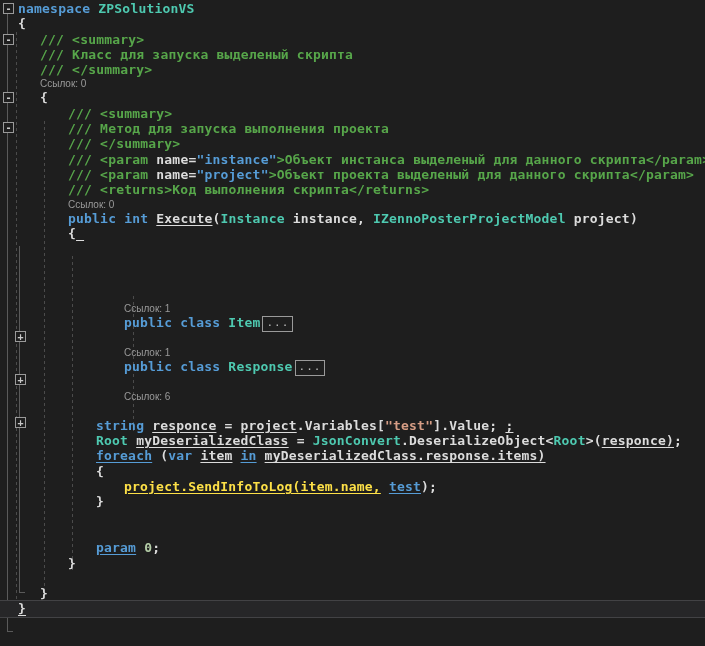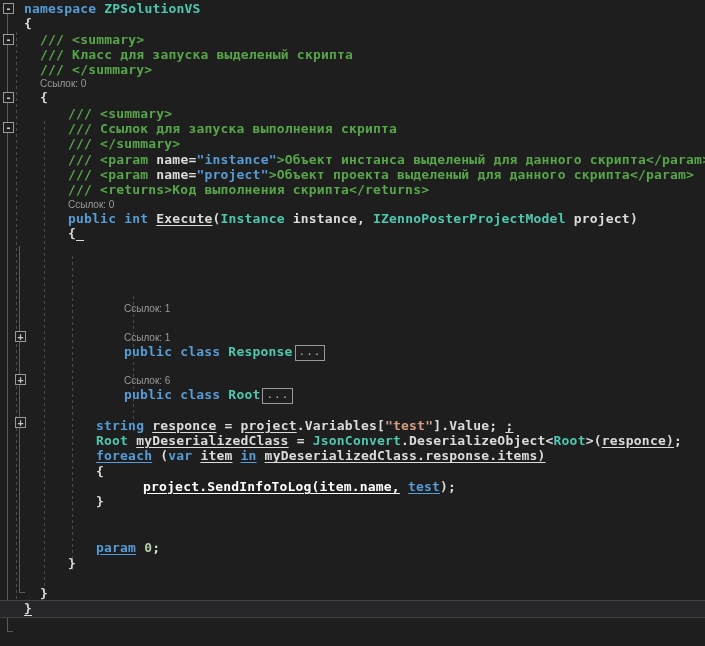--- a/index.html
+++ b/index.html
@@ -10,21 +10,21 @@
   }
   .code-area { position:absolute; left:0; top:1px; right:0; z-index:2; }
   .line {
     height:15.3px; line-height:15.3px; font-size:13px; font-weight:bold;
     letter-spacing:0.2px; white-space:pre; color:#dcdcdc;
   }
   .codelens {
     height:13px; line-height:13px; font-size:10px; font-weight:normal;
     font-family:"Liberation Sans", sans-serif; letter-spacing:0; white-space:pre;
   }
-  .ind0{padding-left:24px}.ind1{padding-left:40px}.ind2{padding-left:68px}
+  .ind0{padding-left:18px}.ind1{padding-left:40px}.ind2{padding-left:68px}
   .ind3{padding-left:96px}.ind4{padding-left:124px}
   .sq {
     text-decoration-line:underline; text-decoration-style:wavy;
     text-decoration-color:#e51400; text-decoration-thickness:1px;
     text-underline-offset:2px;
     text-decoration:underline;
   }
   .collapsed-box {
     display:inline-block; border:1px solid #9a9a9a; color:#b8b8b8;
     font-size:11px; line-height:10px; padding:1px 3px 3px 3px; margin-left:2px;
@@ -74,45 +74,45 @@
 
   <div class="code-area">
       <div class="line ind0"><span style="color: rgb(86, 156, 214);">namespace </span><span style="color: rgb(78, 201, 176);">ZPSolutionVS</span></div>
       <div class="line ind0"><span style="color: rgb(220, 220, 220);">{</span></div>
       <div class="line ind1"><span style="color: rgb(87, 166, 74);">/// &lt;summary&gt;</span></div>
       <div class="line ind1"><span style="color: rgb(87, 166, 74);">/// Класс для запуска выделеный скрипта</span></div>
       <div class="line ind1"><span style="color: rgb(87, 166, 74);">/// &lt;/summary&gt;</span></div>
       <div class="codelens ind1" style="color: rgb(154, 154, 154);">Ссылок: 0</div>
       <div class="line ind1"><span style="color: rgb(220, 220, 220);">{</span></div>
       <div class="line ind2"><span style="color: rgb(87, 166, 74);">/// &lt;summary&gt;</span></div>
-      <div class="line ind2"><span style="color: rgb(87, 166, 74);">/// Ссылок для запуска выполнения скрипта</span></div>
+      <div class="line ind2"><span style="color: rgb(87, 166, 74);">/// Метод для запуска выполнения проекта</span></div>
       <div class="line ind2"><span style="color: rgb(87, 166, 74);">/// &lt;/summary&gt;</span></div>
       <div class="line ind2"><span style="color: rgb(87, 166, 74);">/// &lt;param </span><span style="color: rgb(220, 220, 220);">name=</span><span style="color: rgb(86, 156, 214);">"instance"</span><span style="color: rgb(87, 166, 74);">&gt;Объект инстанса выделеный для данного скрипта&lt;/param&gt;</span></div>
       <div class="line ind2"><span style="color: rgb(87, 166, 74);">/// &lt;param </span><span style="color: rgb(220, 220, 220);">name=</span><span style="color: rgb(86, 156, 214);">"project"</span><span style="color: rgb(87, 166, 74);">&gt;Объект проекта выделеный для данного скрипта&lt;/param&gt;</span></div>
       <div class="line ind2"><span style="color: rgb(87, 166, 74);">/// &lt;returns&gt;Код выполнения скрипта&lt;/returns&gt;</span></div>
       <div class="codelens ind2" style="color: rgb(154, 154, 154);">Ссылок: 0</div>
       <div class="line ind2"><span style="color: rgb(86, 156, 214);">public int </span><span class="sq" style="color: rgb(220, 220, 220);">Execute</span><span style="color: rgb(220, 220, 220);">(</span><span style="color: rgb(78, 201, 176);">Instance</span><span style="color: rgb(220, 220, 220);"> instance, </span><span style="color: rgb(78, 201, 176);">IZennoPosterProjectModel</span><span style="color: rgb(220, 220, 220);"> project)</span></div>
       <div class="line ind2"><span style="color: rgb(220, 220, 220);">{</span><span class="sq" style="color: rgb(220, 220, 220);">&nbsp;</span></div>
       <div class="line ind0"></div>
       <div class="line ind0"></div>
       <div class="line ind0"></div>
       <div class="line ind0"></div>
       <div class="codelens ind4" style="color: rgb(154, 154, 154);">Ссылок: 1</div>
+      <div class="line ind4"><span style="color: rgb(86, 156, 214);">public class </span><span style="color: rgb(78, 201, 176);">Item</span><span class="collapsed-box">...</span></div>
       <div class="line ind0"></div>
       <div class="codelens ind4" style="color: rgb(154, 154, 154);">Ссылок: 1</div>
       <div class="line ind4"><span style="color: rgb(86, 156, 214);">public class </span><span style="color: rgb(78, 201, 176);">Response</span><span class="collapsed-box">...</span></div>
       <div class="line ind0"></div>
       <div class="codelens ind4" style="color: rgb(154, 154, 154);">Ссылок: 6</div>
-      <div class="line ind4"><span style="color: rgb(86, 156, 214);">public class </span><span style="color: rgb(78, 201, 176);">Root</span><span class="collapsed-box">...</span></div>
       <div class="line ind0"></div>
       <div class="line ind3"><span style="color: rgb(86, 156, 214);">string</span><span style="color: rgb(220, 220, 220);"> </span><span class="sq" style="color: rgb(220, 220, 220);">responce</span><span style="color: rgb(220, 220, 220);"> = </span><span class="sq" style="color: rgb(220, 220, 220);">project</span><span style="color: rgb(220, 220, 220);">.Variables[</span><span style="color: rgb(214, 157, 133);">"test"</span><span style="color: rgb(220, 220, 220);">].Value</span><span style="color: rgb(220, 220, 220);">; </span><span class="sq" style="color: rgb(220, 220, 220);">;</span></div>
       <div class="line ind3"><span style="color: rgb(78, 201, 176);">Root</span><span style="color: rgb(220, 220, 220);"> </span><span class="sq" style="color: rgb(220, 220, 220);">myDeserializedClass</span><span style="color: rgb(220, 220, 220);"> = </span><span style="color: rgb(78, 201, 176);">JsonConvert</span><span style="color: rgb(220, 220, 220);">.DeserializeObject&lt;</span><span style="color: rgb(78, 201, 176);">Root</span><span style="color: rgb(220, 220, 220);">&gt;(</span><span class="sq" style="color: rgb(220, 220, 220);">responce</span><span class="sq" style="color: rgb(220, 220, 220);">)</span><span style="color: rgb(220, 220, 220);">;</span></div>
       <div class="line ind3"><span class="sq" style="color: rgb(86, 156, 214);">foreach</span><span style="color: rgb(220, 220, 220);"> (</span><span style="color: rgb(86, 156, 214);">var</span><span style="color: rgb(220, 220, 220);"> </span><span class="sq" style="color: rgb(220, 220, 220);">item</span><span style="color: rgb(220, 220, 220);"> </span><span class="sq" style="color: rgb(86, 156, 214);">in</span><span style="color: rgb(220, 220, 220);"> </span><span class="sq" style="color: rgb(220, 220, 220);">myDeserializedClass.response.items)</span></div>
       <div class="line ind3"><span style="color: rgb(220, 220, 220);">{</span></div>
-      <div class="line ind4"><span class="sq" style="color: #ffffff; margin-left: 19px;">project.SendInfoToLog(item.name,</span><span style="color: rgb(220, 220, 220);"> </span><span class="sq" style="color: rgb(86, 156, 214);">test</span><span style="color: rgb(220, 220, 220);">);</span></div>
+      <div class="line ind4"><span class="sq" style="color: #fde047;">project.SendInfoToLog(item.name,</span><span style="color: rgb(220, 220, 220);"> </span><span class="sq" style="color: rgb(86, 156, 214);">test</span><span style="color: rgb(220, 220, 220);">);</span></div>
       <div class="line ind3"><span style="color: rgb(220, 220, 220);">}</span></div>
       <div class="line ind0"></div>
       <div class="line ind0"></div>
       <div class="line ind3"><span class="sq" style="color: rgb(86, 156, 214);">param</span><span style="color: rgb(220, 220, 220);"> </span><span style="color: rgb(181, 206, 168);">0</span><span style="color: rgb(220, 220, 220);">;</span></div>
       <div class="line ind2"><span style="color: rgb(220, 220, 220);">}</span></div>
       <div class="line ind0"></div>
       <div class="line ind1"><span class="sq" style="color: rgb(220, 220, 220);">}</span></div>
       <div class="line ind0 current"><span class="sq" style="color: rgb(220, 220, 220);">}</span></div>
     </div>
 </div>

